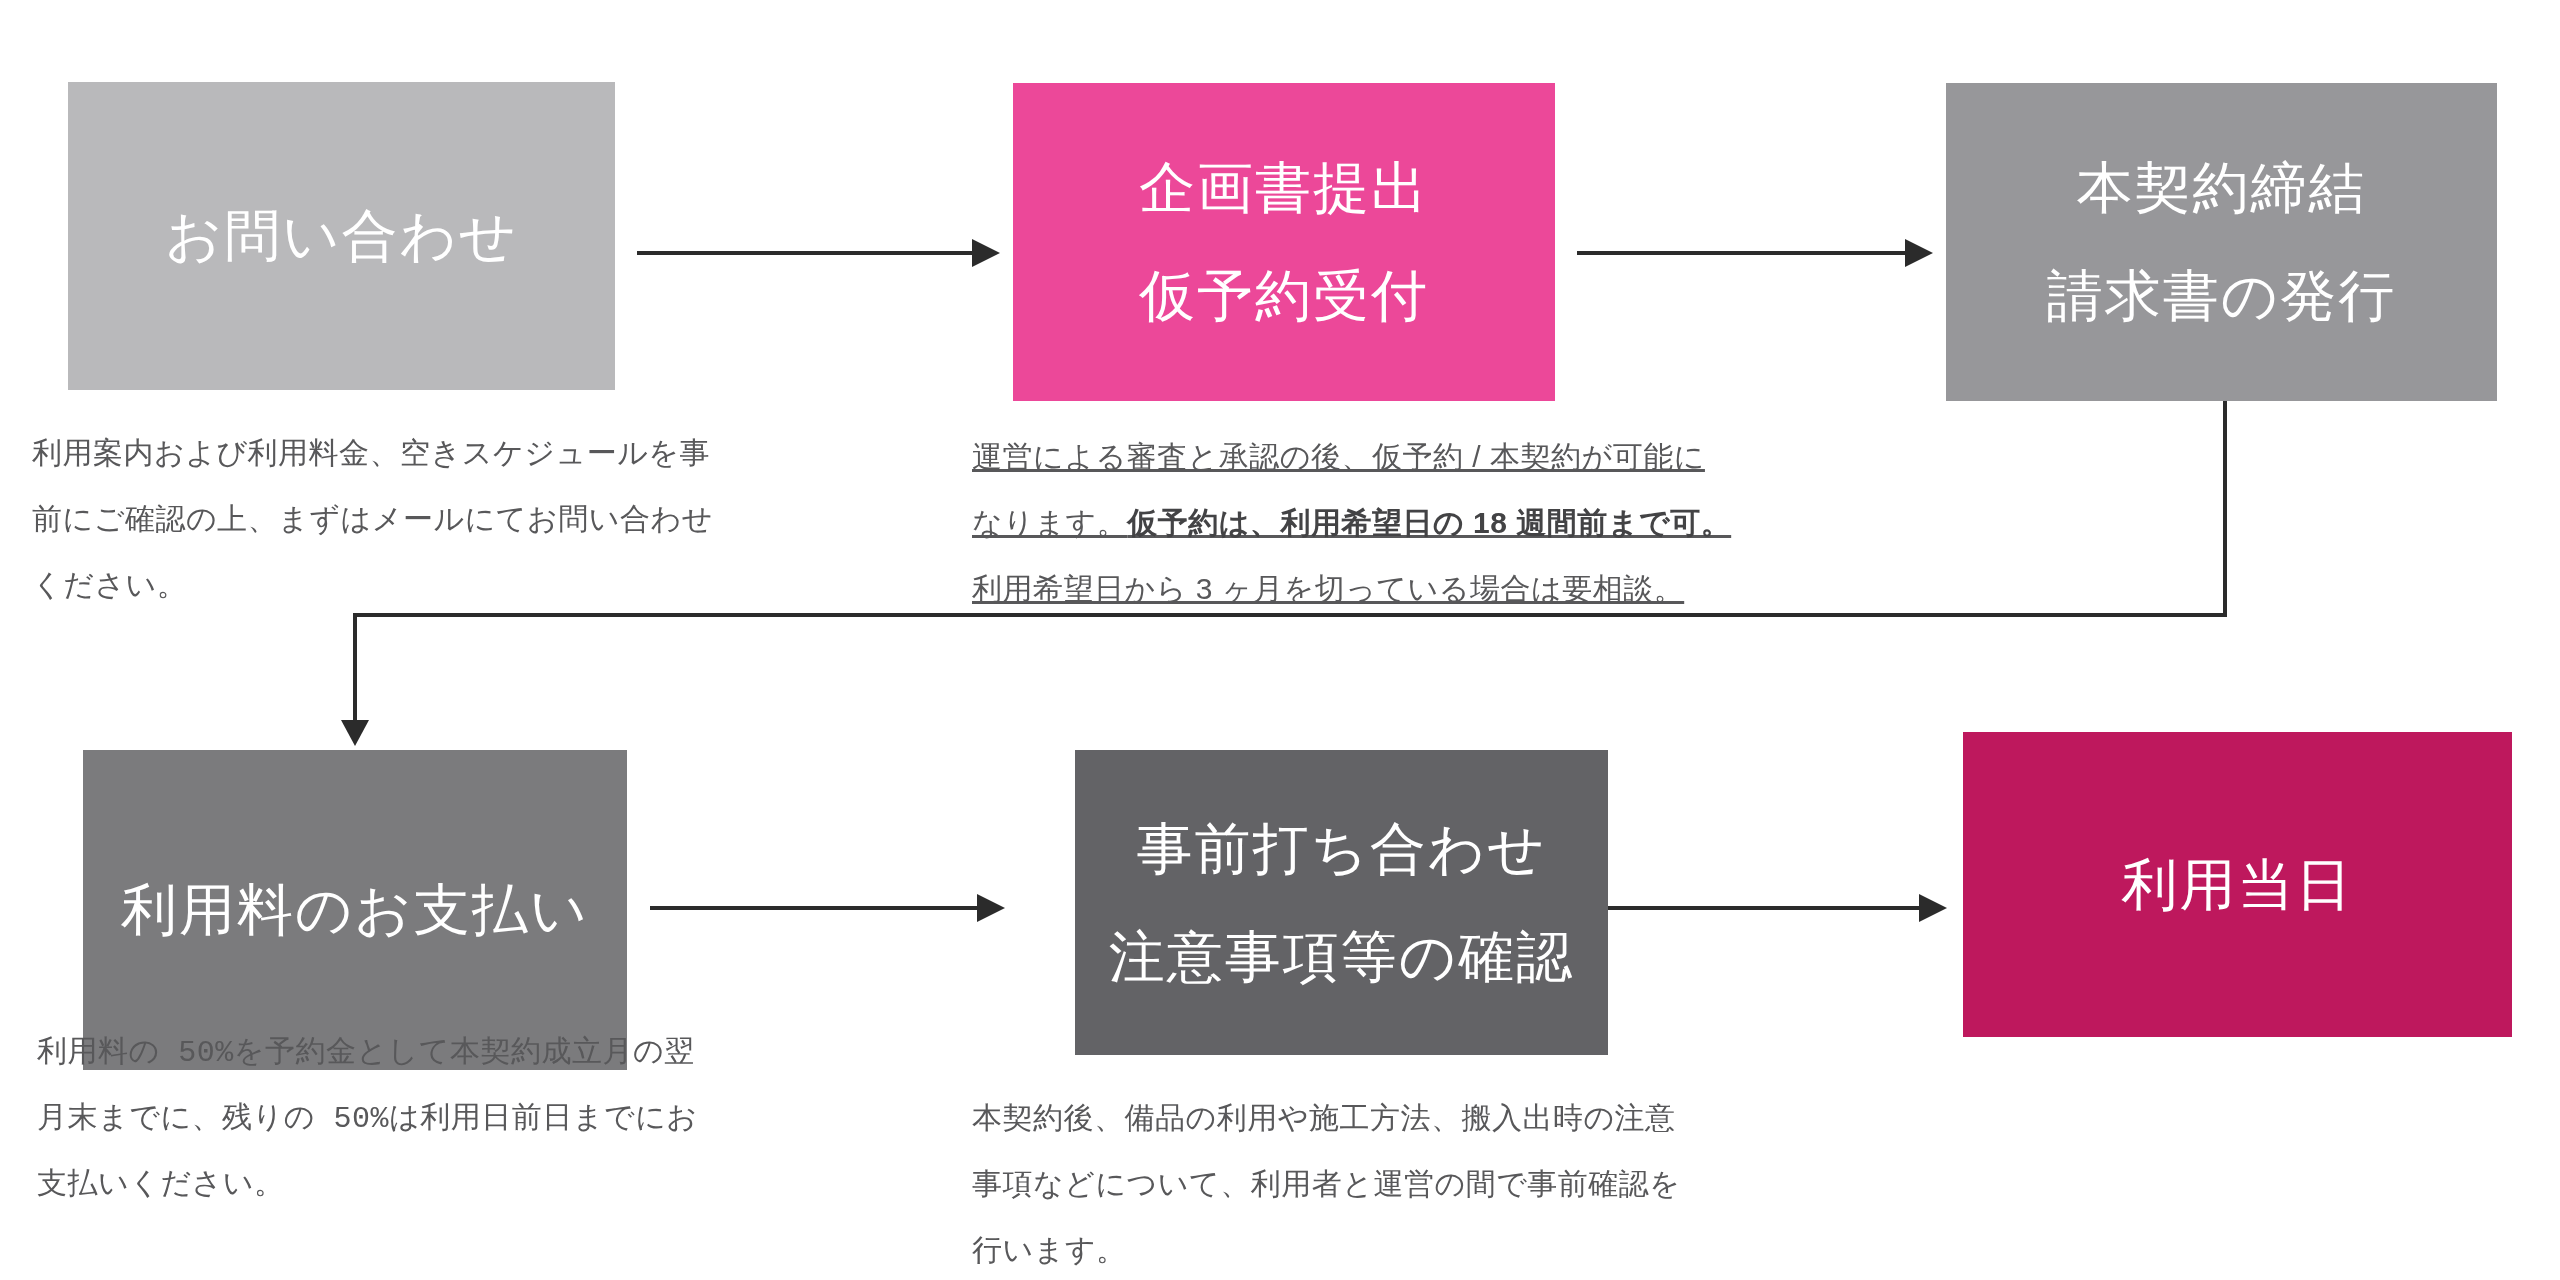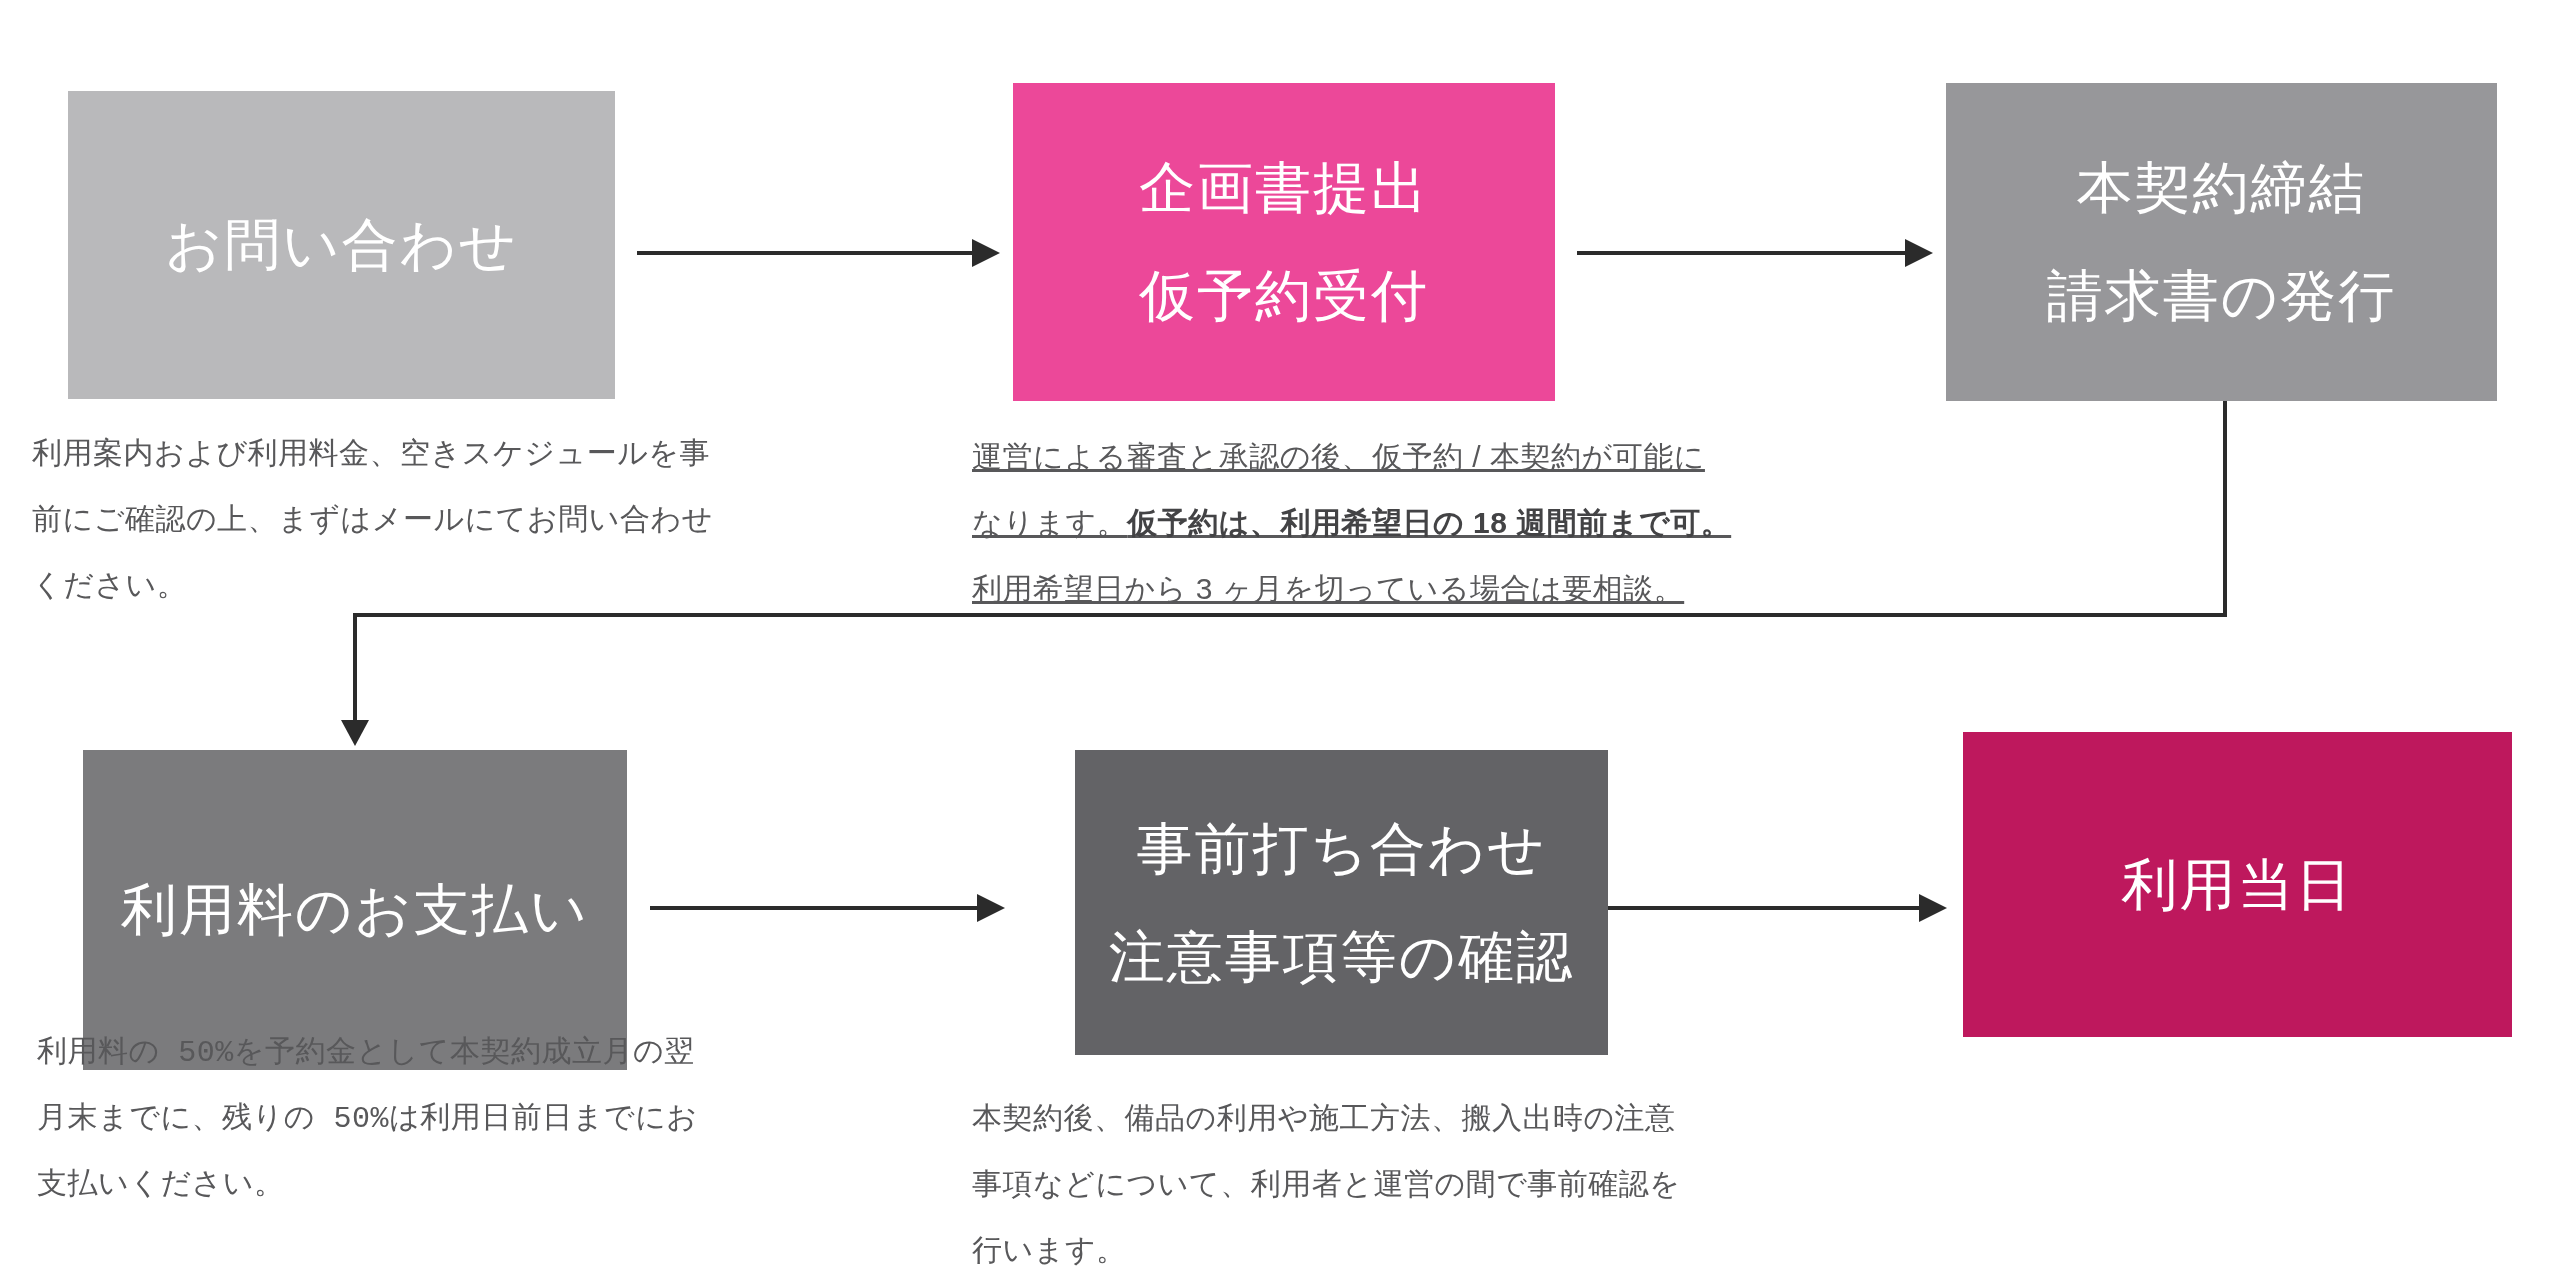--- a/index.html
+++ b/index.html
@@ -52,21 +52,21 @@
     font-size: 30px;
     line-height: 66px;
     letter-spacing: 0.5px;
     white-space: pre-line;
   }
   .note .strong {
     font-weight: 700;
     color: var(--body-strong, #434345);
   }
   
-  .step-1 { left: 68px;   top: 91px;  width: 547px; height: 308px; }
+  .step-1 { left: 68px;   top: 82px;  width: 547px; height: 308px; }
   .step-2 { left: 1013px; top: 83px;  width: 542px; height: 318px; }
   .step-3 { left: 1946px; top: 83px;  width: 551px; height: 318px; }
   .step-4 { left: 83px;   top: 750px; width: 544px; height: 320px; }
   .step-5 { left: 1035px; top: 750px; width: 533px; height: 305px; margin-left: 40px; }
   .step-6 { left: 1963px; top: 732px; width: 549px; height: 305px; }
   
   .note-1 { left: 32px;  top: 420px;  width: 720px; }
   .note-2 { left: 972px; top: 424px;  width: 780px; text-decoration: underline; }
   .note-4 { left: 37px;  top: 1020px; width: 720px; font-family: Liberation Mono, monospace; }
   .note-5 { left: 972px; top: 1085px; width: 780px; }

